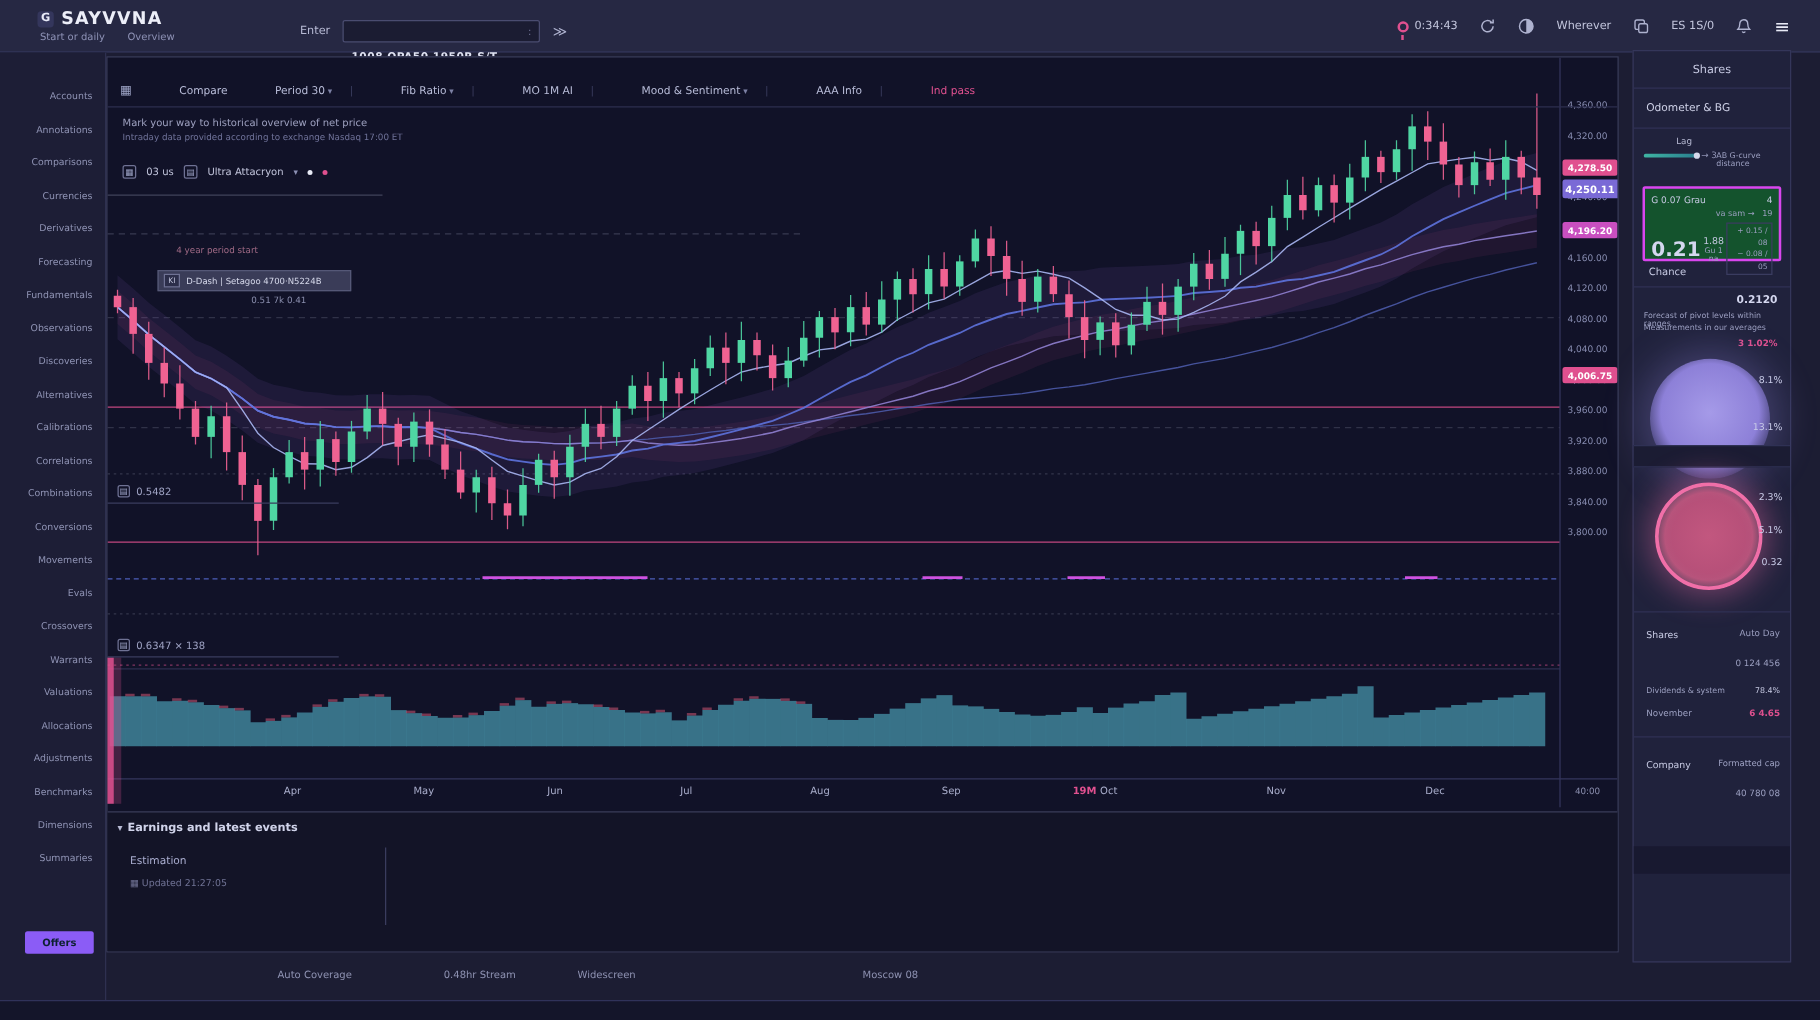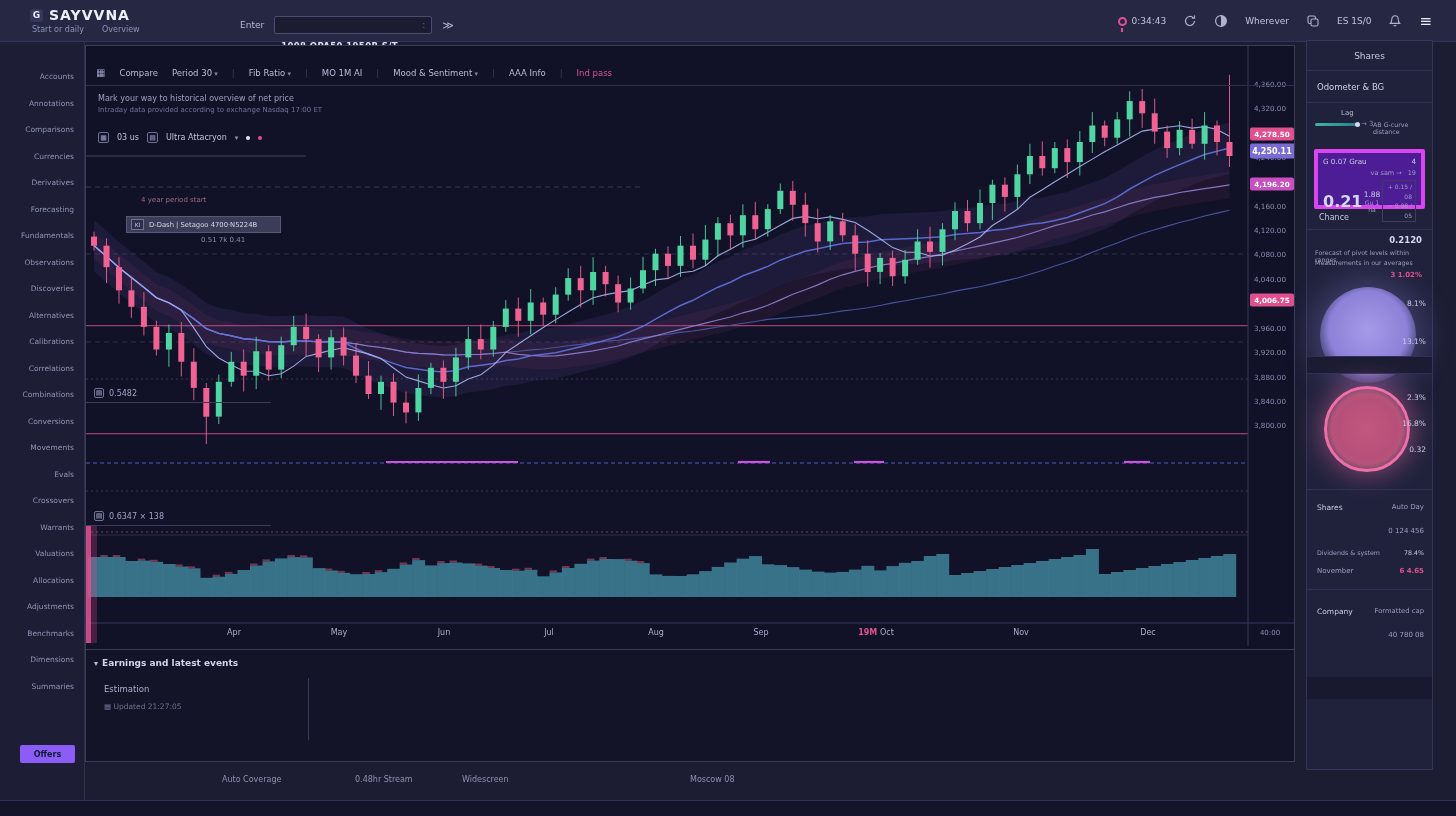--- a/index.html
+++ b/index.html
@@ -43,21 +43,21 @@
     background:#8b5cf6; color:#0c2030; font-size:8px; font-weight:bold;
     display:flex; align-items:center; justify-content:center; border-radius:2px; cursor:pointer; }
   
   .main { position:absolute; left:85px; top:45px; width:1210px; height:717px;
     border:1px solid #3a3c5a; background:#111228; }
   #chart-svg { position:absolute; left:0; top:0; }
   .chart-toolbar { position:absolute; left:0; top:14px; width:1208px; height:26px;
     display:flex; align-items:center; gap:14px; padding-left:10px;
     border-bottom:1px solid #2c2e4e; font-size:8.5px; color:#b8bcd8; z-index:5; }
   .tb-grid-icon { font-size:10px; color:#9aa0c2; }
-  .tb-item { cursor:pointer; white-space:nowrap; }
+  .tb-item { cursor:pointer; white-space:nowrap;margin-left:24px; }
   .tb-item .caret { color:#7d81a5; font-size:7px; }
   .tb-item.accent { color:#e0508f; }
   .tb-sep { color:#3a3c5e; }
   .info-lines { position:absolute; left:12px; top:48px; z-index:5; }
   .info-line1 { font-size:8px; color:#9da0bf; }
   .info-line2 { font-size:7px; color:#70739a; margin-top:3px; }
   .legend-row { position:absolute; left:12px; top:86px; display:flex; align-items:center; gap:8px; z-index:5; }
   .legend-box-icon { width:11px; height:11px; border:1px solid #6f7294; border-radius:2px;
     font-size:7px; color:#9aa0c2; display:flex; align-items:center; justify-content:center; }
   .legend-text { font-size:8px; color:#c0c3da; }
@@ -99,21 +99,21 @@
     padding-left:10px; font-size:8.5px; color:#cdd0e6; border-bottom:1px solid #2f3154; }
   .rp-legend { position:absolute; top:62px; left:0; width:100%; height:44px; }
   .rp-legend-label { position:absolute; left:34px; top:6px; font-size:7px; color:#b7bad4; }
   .rp-legend-line { position:absolute; left:8px; top:20px; width:42px; height:3px;
     background:linear-gradient(90deg,#3fb5a3,#2a7f8f); border-radius:2px; }
   .rp-legend-line::after { content:""; position:absolute; right:-3px; top:-1px; width:5px; height:5px;
     border-radius:50%; background:#d5d8ea; }
   .rp-legend-value { position:absolute; left:54px; top:17px; font-size:7px; color:#8e92b2; }
   .rp-legend-note { position:absolute; left:66px; top:18px; right:4px; font-size:6.3px; color:#9b9fc0; }
   .rp-card { position:absolute; top:108px; left:7px; width:111px; height:60px;
-    background:#4c1d95; border:4px solid #d946ef; border-radius:2px; padding:4px 5px; }
+    background:#14532d; border:2px solid #d946ef; border-radius:2px; padding:4px 5px; }
   .rp-card-h { display:flex; justify-content:space-between; font-size:7.2px; color:#c6c9e2; }
   .rp-card-r1 { display:flex; justify-content:flex-end; gap:6px; font-size:6.5px; color:#9b9fc0; margin-top:3px; }
   .rp-card-main { display:flex; justify-content:space-between; align-items:center; margin-top:3px; }
   .rp-big { font-size:16px; font-weight:bold; color:#d4d7ef; }
   .rp-mid { font-size:7.5px; color:#c6c9e2; text-align:center; }
   .rp-mid small { display:block; font-size:6.2px; color:#9b9fc0; }
   .rp-side { font-size:6px; color:#9b9fc0; text-align:right; line-height:1.6; border:1px solid #3a3c60; padding:1px 3px; }
   .rp-chance { position:absolute; top:172px; left:12px; font-size:8px; color:#c6c9e2; }
   .rp-div1 { position:absolute; top:188px; left:0; width:100%; border-top:1px solid #2f3154; }
   .rp-forecast-value { position:absolute; top:194px; right:10px; font-size:8.5px; font-weight:bold; color:#d4d7ef; }
@@ -717,21 +717,21 @@
   <div class="rp-delta">3 1.02%</div>
 
   <div class="purple-circle"></div>
   <div class="rp-pv1">8.1%</div>
   <div class="rp-pv2">13.1%</div>
 
   <div class="rp-strip"></div>
 
   <div class="pink-circle"></div>
   <div class="rp-kv1">2.3%</div>
-  <div class="rp-kv2">16.8%</div>
+  <div class="rp-kv2">5.1%</div>
   <div class="rp-kv3">0.32</div>
 
   <div class="rp-div2"></div>
   <div class="rp-shares-h">
     <span>Shares</span>
     <span class="v">Auto Day</span>
   </div>
   <div class="rp-sr1">0 124 456</div>
   <div class="rp-sr2">
     <span>Dividends &amp; system</span>

